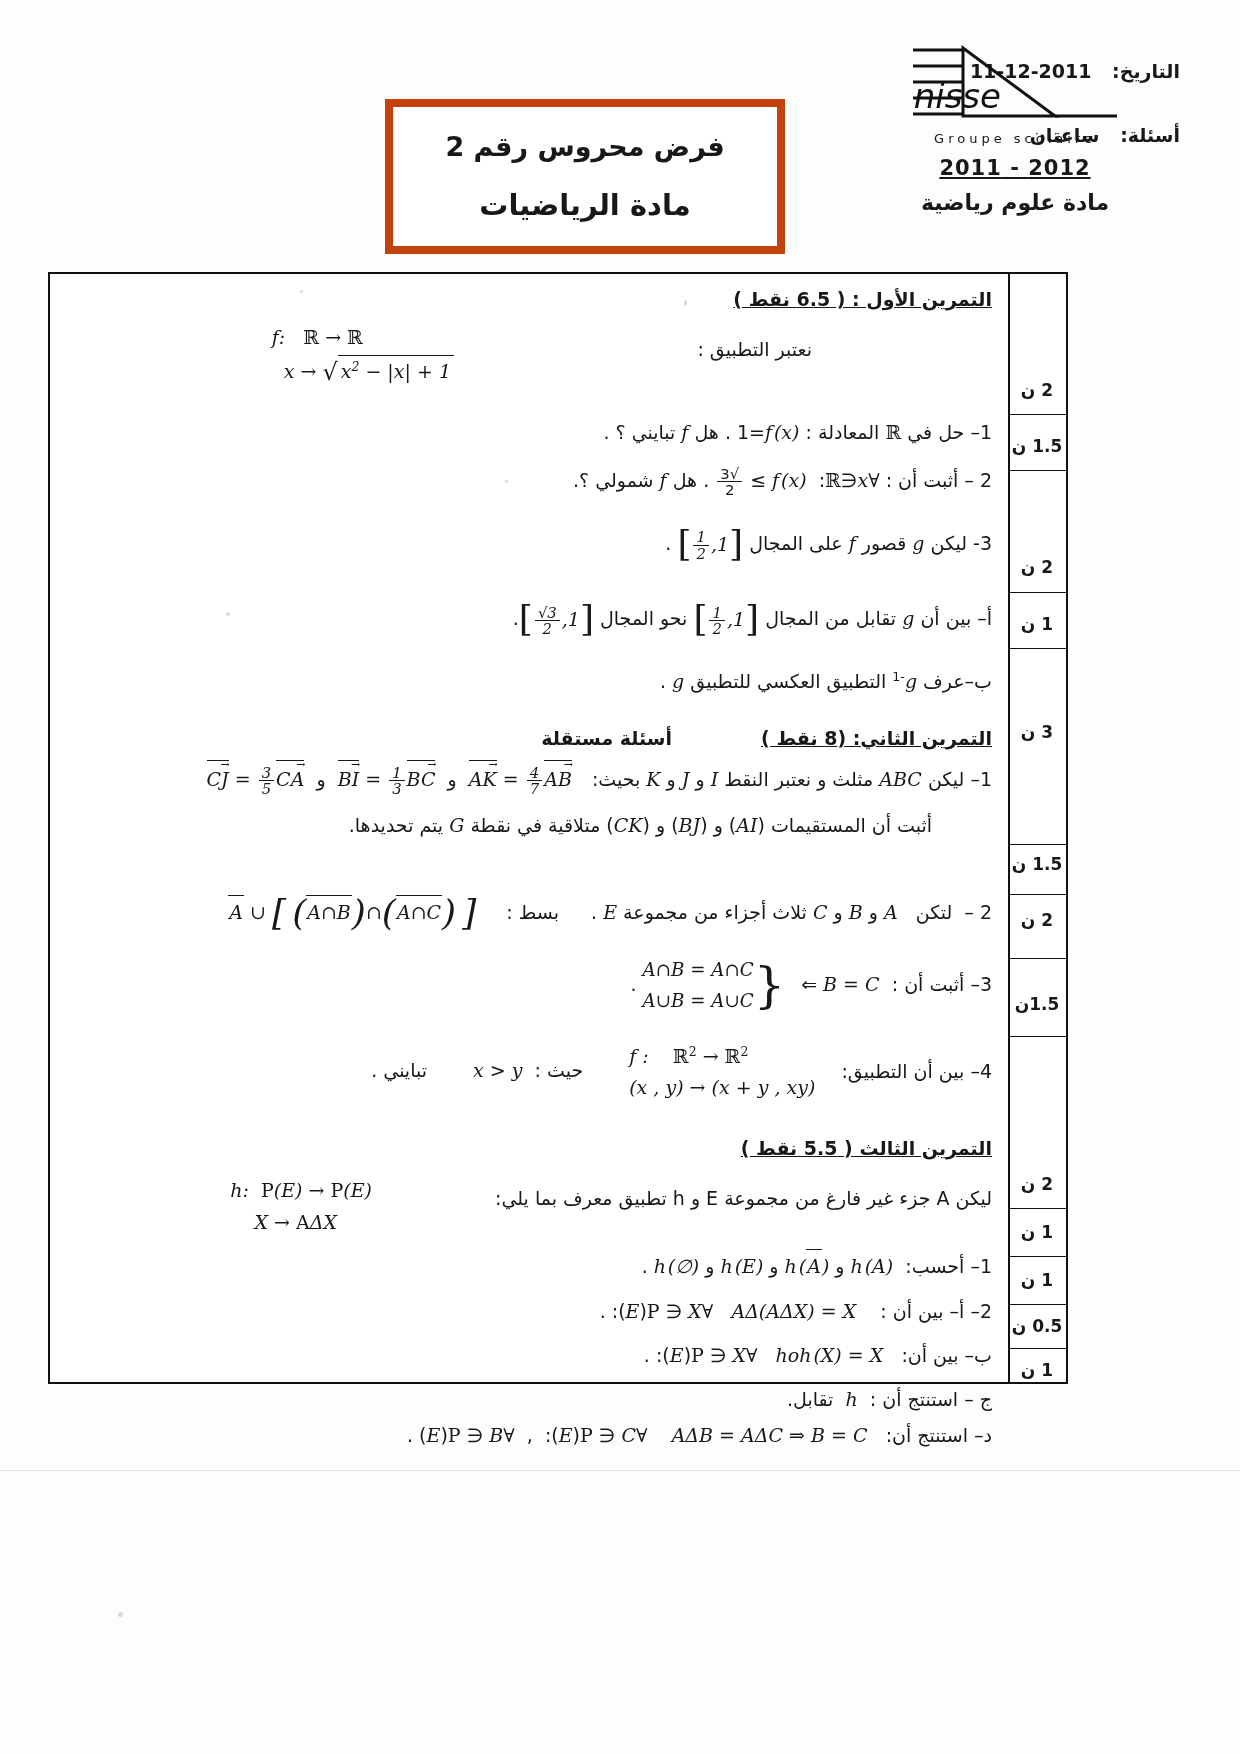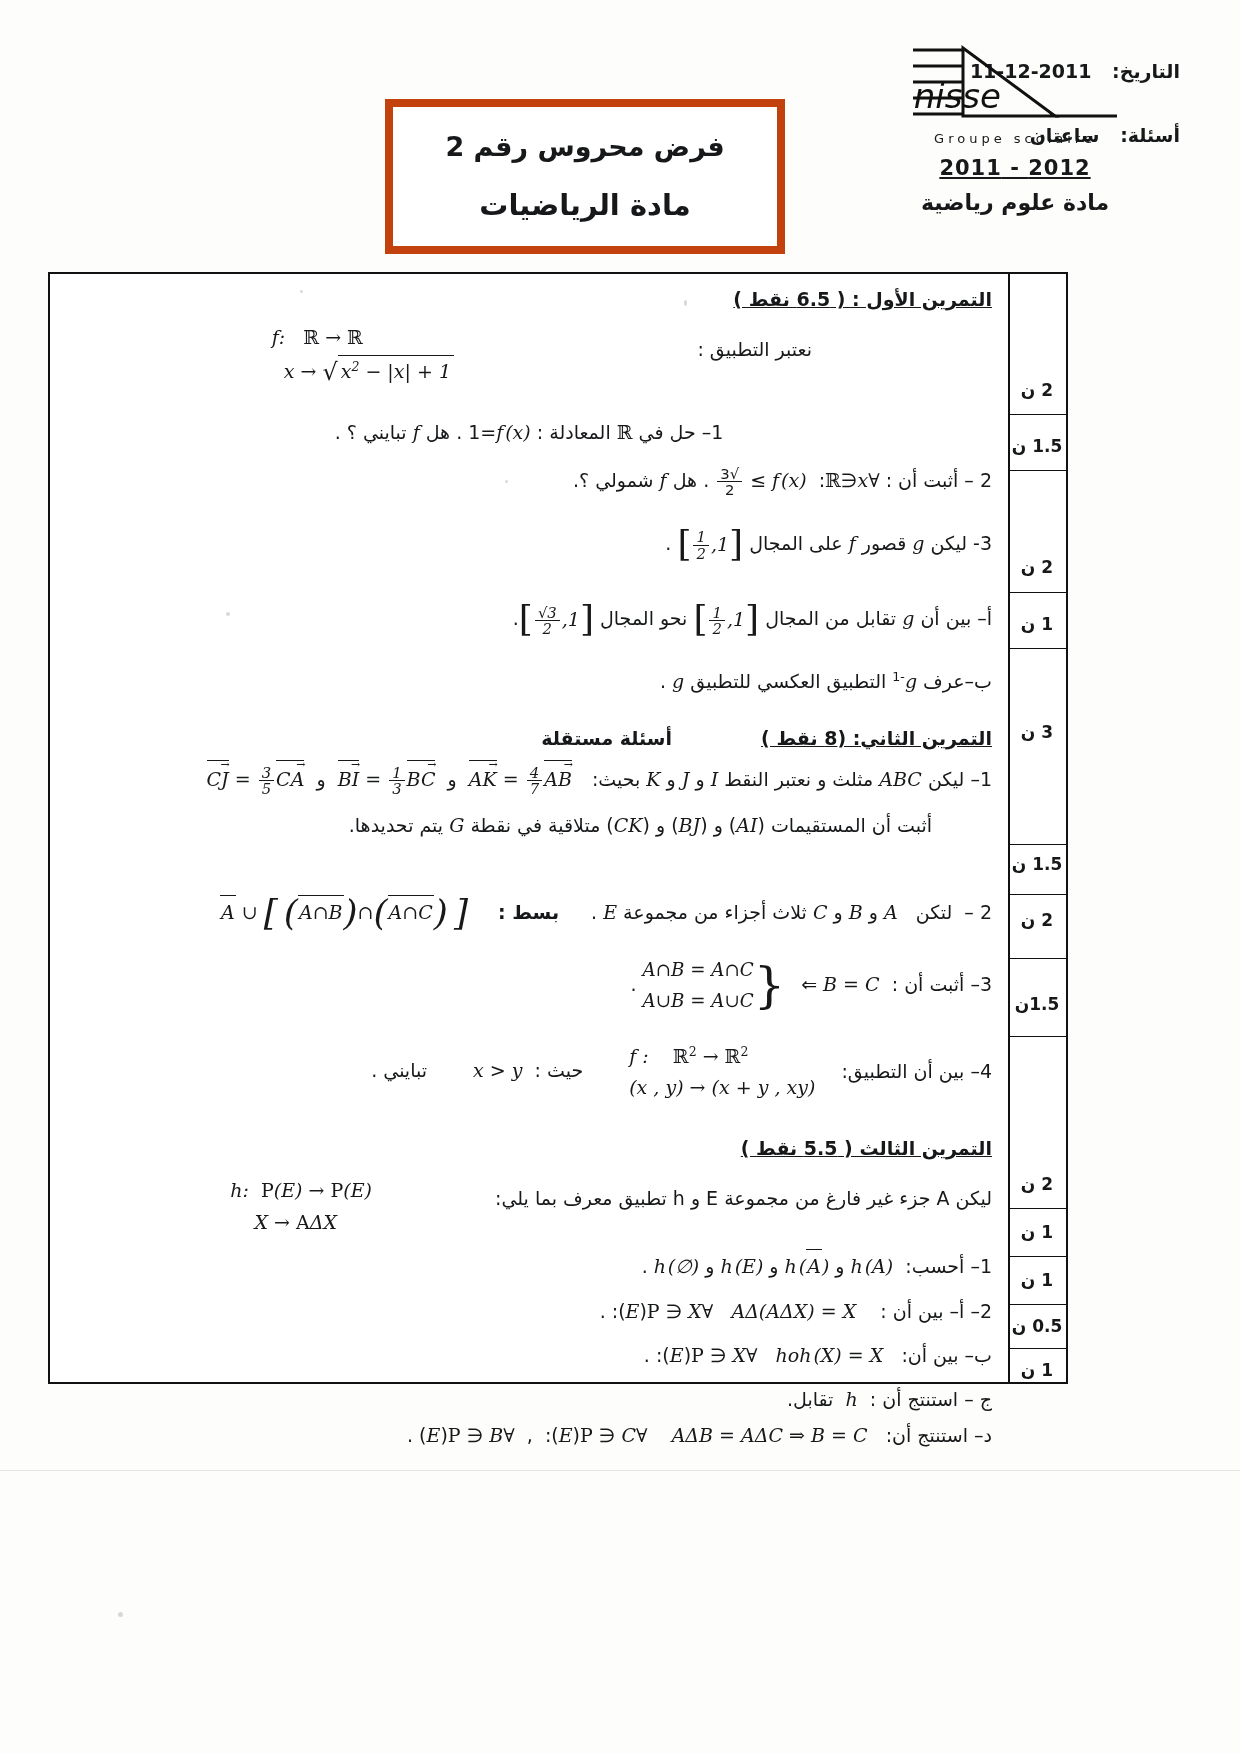--- a/index.html
+++ b/index.html
@@ -217,21 +217,21 @@
       <div style="position:relative;height:84px;margin-top:6px;">
         <div style="position:absolute;right:180px;top:22px;font-size:19px;direction:rtl;">نعتبر التطبيق :</div>
         <div style="position:absolute;right:540px;top:6px;">
           <div class="defblock">
             <span class="math">f</span>:&nbsp;&nbsp;&nbsp;<span class="mathup">ℝ</span> → <span class="mathup">ℝ</span><br>
             &nbsp;&nbsp;<span class="math">x</span> →&nbsp;<span class="sqrtsym">√</span><span class="sqrt"><span class="math">x</span><span class="sup">2</span> − |<span class="math">x</span>| + 1</span>
           </div>
         </div>
       </div>
 
-      <div class="row" style="text-align:center;">
+      <div class="row" style="">
         1– حل في <span class="mathup">ℝ</span> المعادلة : <span class="math">f (x)</span>=1 . هل <span class="math">f</span> تبايني ؟ .
       </div>
 
       <div class="row" style="margin-top:16px;">
         2 – أثبت أن : <span class="mathup">∀</span><span class="math">x</span>∈<span class="mathup">ℝ</span>: &nbsp;<span class="math">f (x)</span> ≥
         <span class="frac"><span class="num">√3</span><span class="den">2</span></span>
         . هل <span class="math">f</span> شمولي ؟.
       </div>
 
       <div class="row" style="margin-top:16px;">
@@ -265,21 +265,21 @@
           <span class="math"><span class="vec">CJ<span class="arw">→</span></span> = <span class="frac"><span class="num">3</span><span class="den">5</span></span><span class="vec">CA<span class="arw">→</span></span></span>
         </span>
       </div>
 
       <div class="row" style="margin-top:12px;padding-right:60px;">
         أثبت أن المستقيمات (<span class="math">AI</span>) و (<span class="math">BJ</span>) و (<span class="math">CK</span>) متلاقية في نقطة <span class="math">G</span> يتم تحديدها.
       </div>
 
       <div class="row" style="margin-top:42px;">
         2 –&nbsp; لتكن&nbsp;&nbsp; <span class="math">A</span> و <span class="math">B</span> و <span class="math">C</span> ثلاث أجزاء من مجموعة <span class="math">E</span> .
-        <span style="font-weight:bold;margin-right:26px;">بسط :</span>
+        <span style="font-weight:normal;margin-right:26px;">بسط :</span>
         <span style="display:inline-block;margin-right:24px;">
           <span class="math"><span class="ovl">A</span> ∪ <span class="brk">[</span>
           <span class="brk">(</span><span class="ovl">A∩B</span><span class="brk">)</span>∩<span class="brk">(</span><span class="ovl">A∩C</span><span class="brk">)</span>
           <span class="brk">]</span></span>
         </span>
       </div>
 
       <div class="row" style="margin-top:10px;">
         3– أثبت أن : &nbsp;<span class="math">B = C</span> ⇐
         <span style="display:inline-block;margin-right:10px;vertical-align:middle;">

